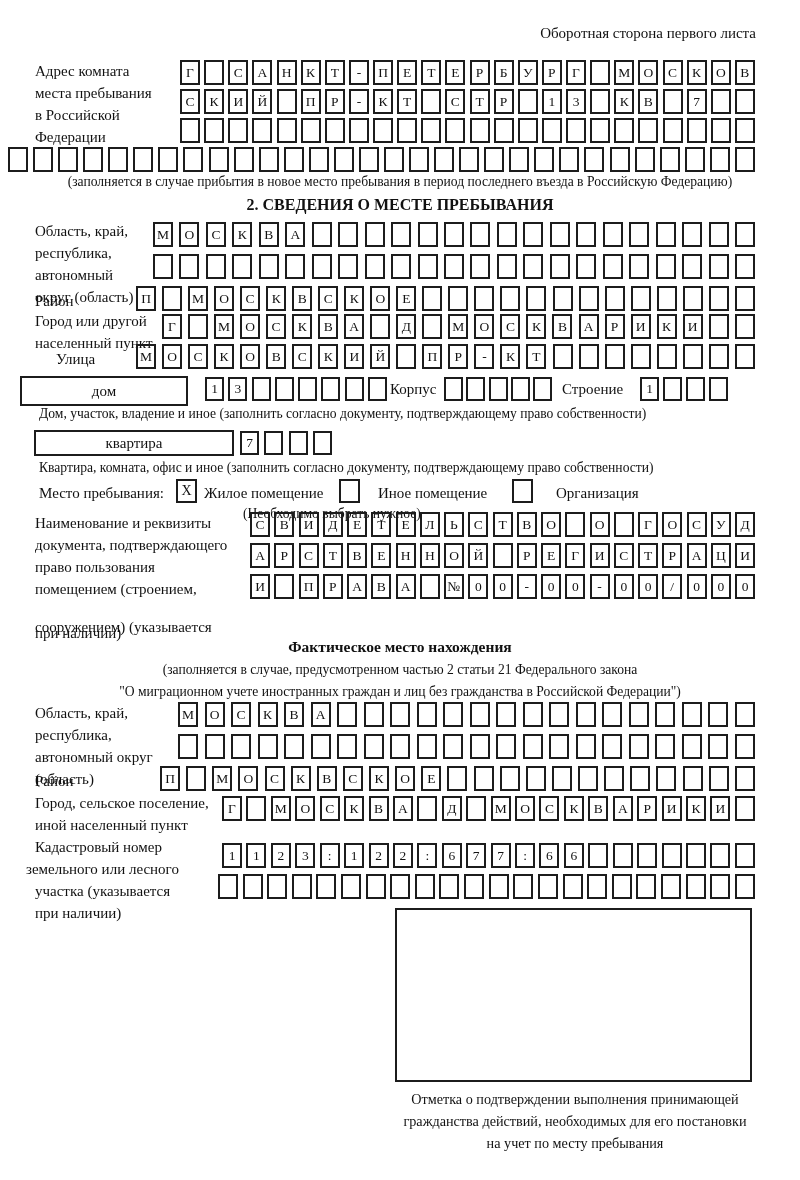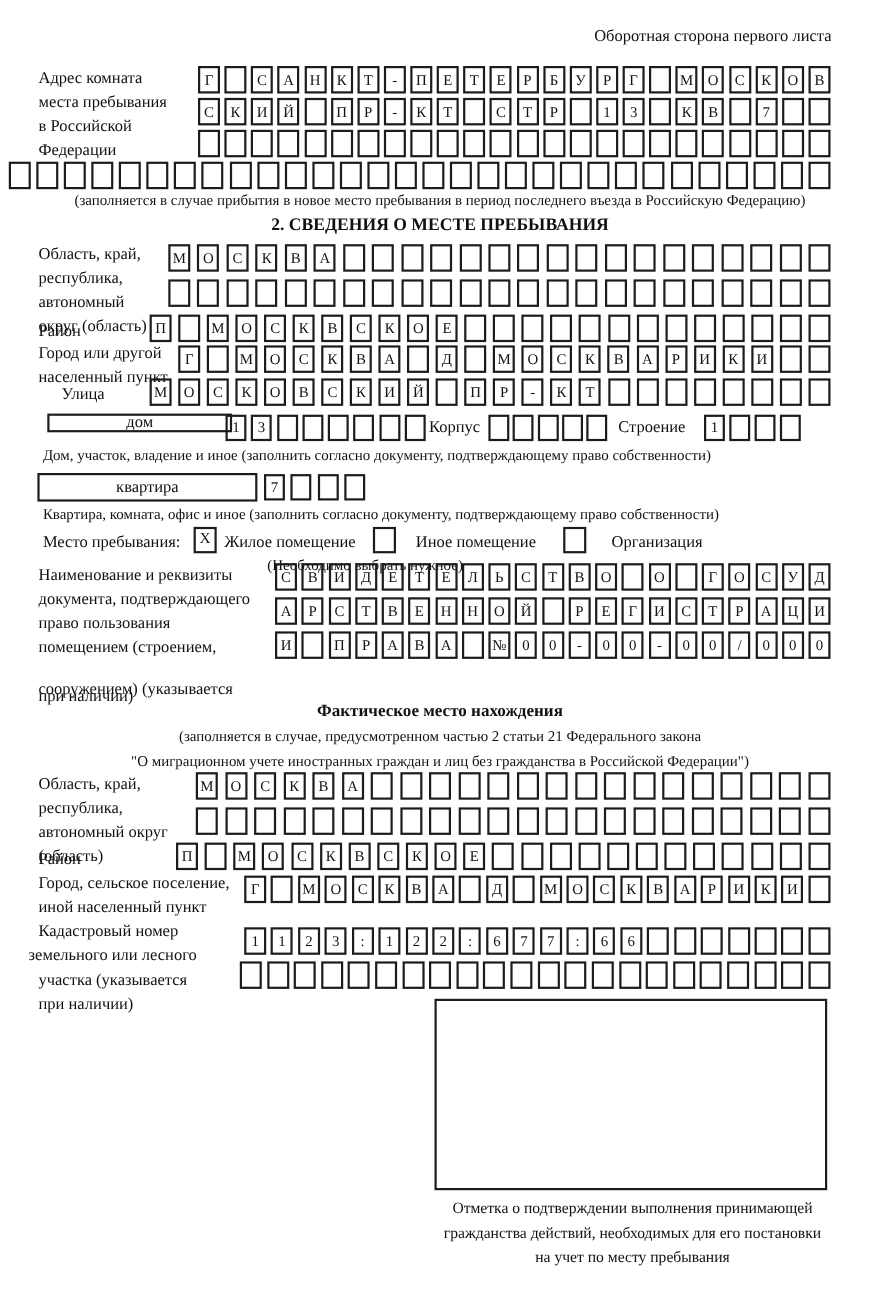--- a/index.html
+++ b/index.html
@@ -279,21 +279,21 @@
     <div class="cell"></div>
     <div class="cell"></div>
     <div class="cell"></div>
     <div class="cell"></div>
     <div class="cell"></div>
     <div class="cell"></div>
     <div class="cell"></div>
     <div class="cell"></div>
   </div>
 
-<div class="widebox" style="left:43px;top:376px;width:168px;height:17px;">
+<div class="widebox" style="left:20px;top:376px;width:168px;height:30px;">
   <span>дом</span>
 </div>
 <div class="boxrow small" style="left:205px;top:377px;width:182px;">
     <div class="cell">1</div>
     <div class="cell">3</div>
     <div class="cell"></div>
     <div class="cell"></div>
     <div class="cell"></div>
     <div class="cell"></div>
     <div class="cell"></div>

